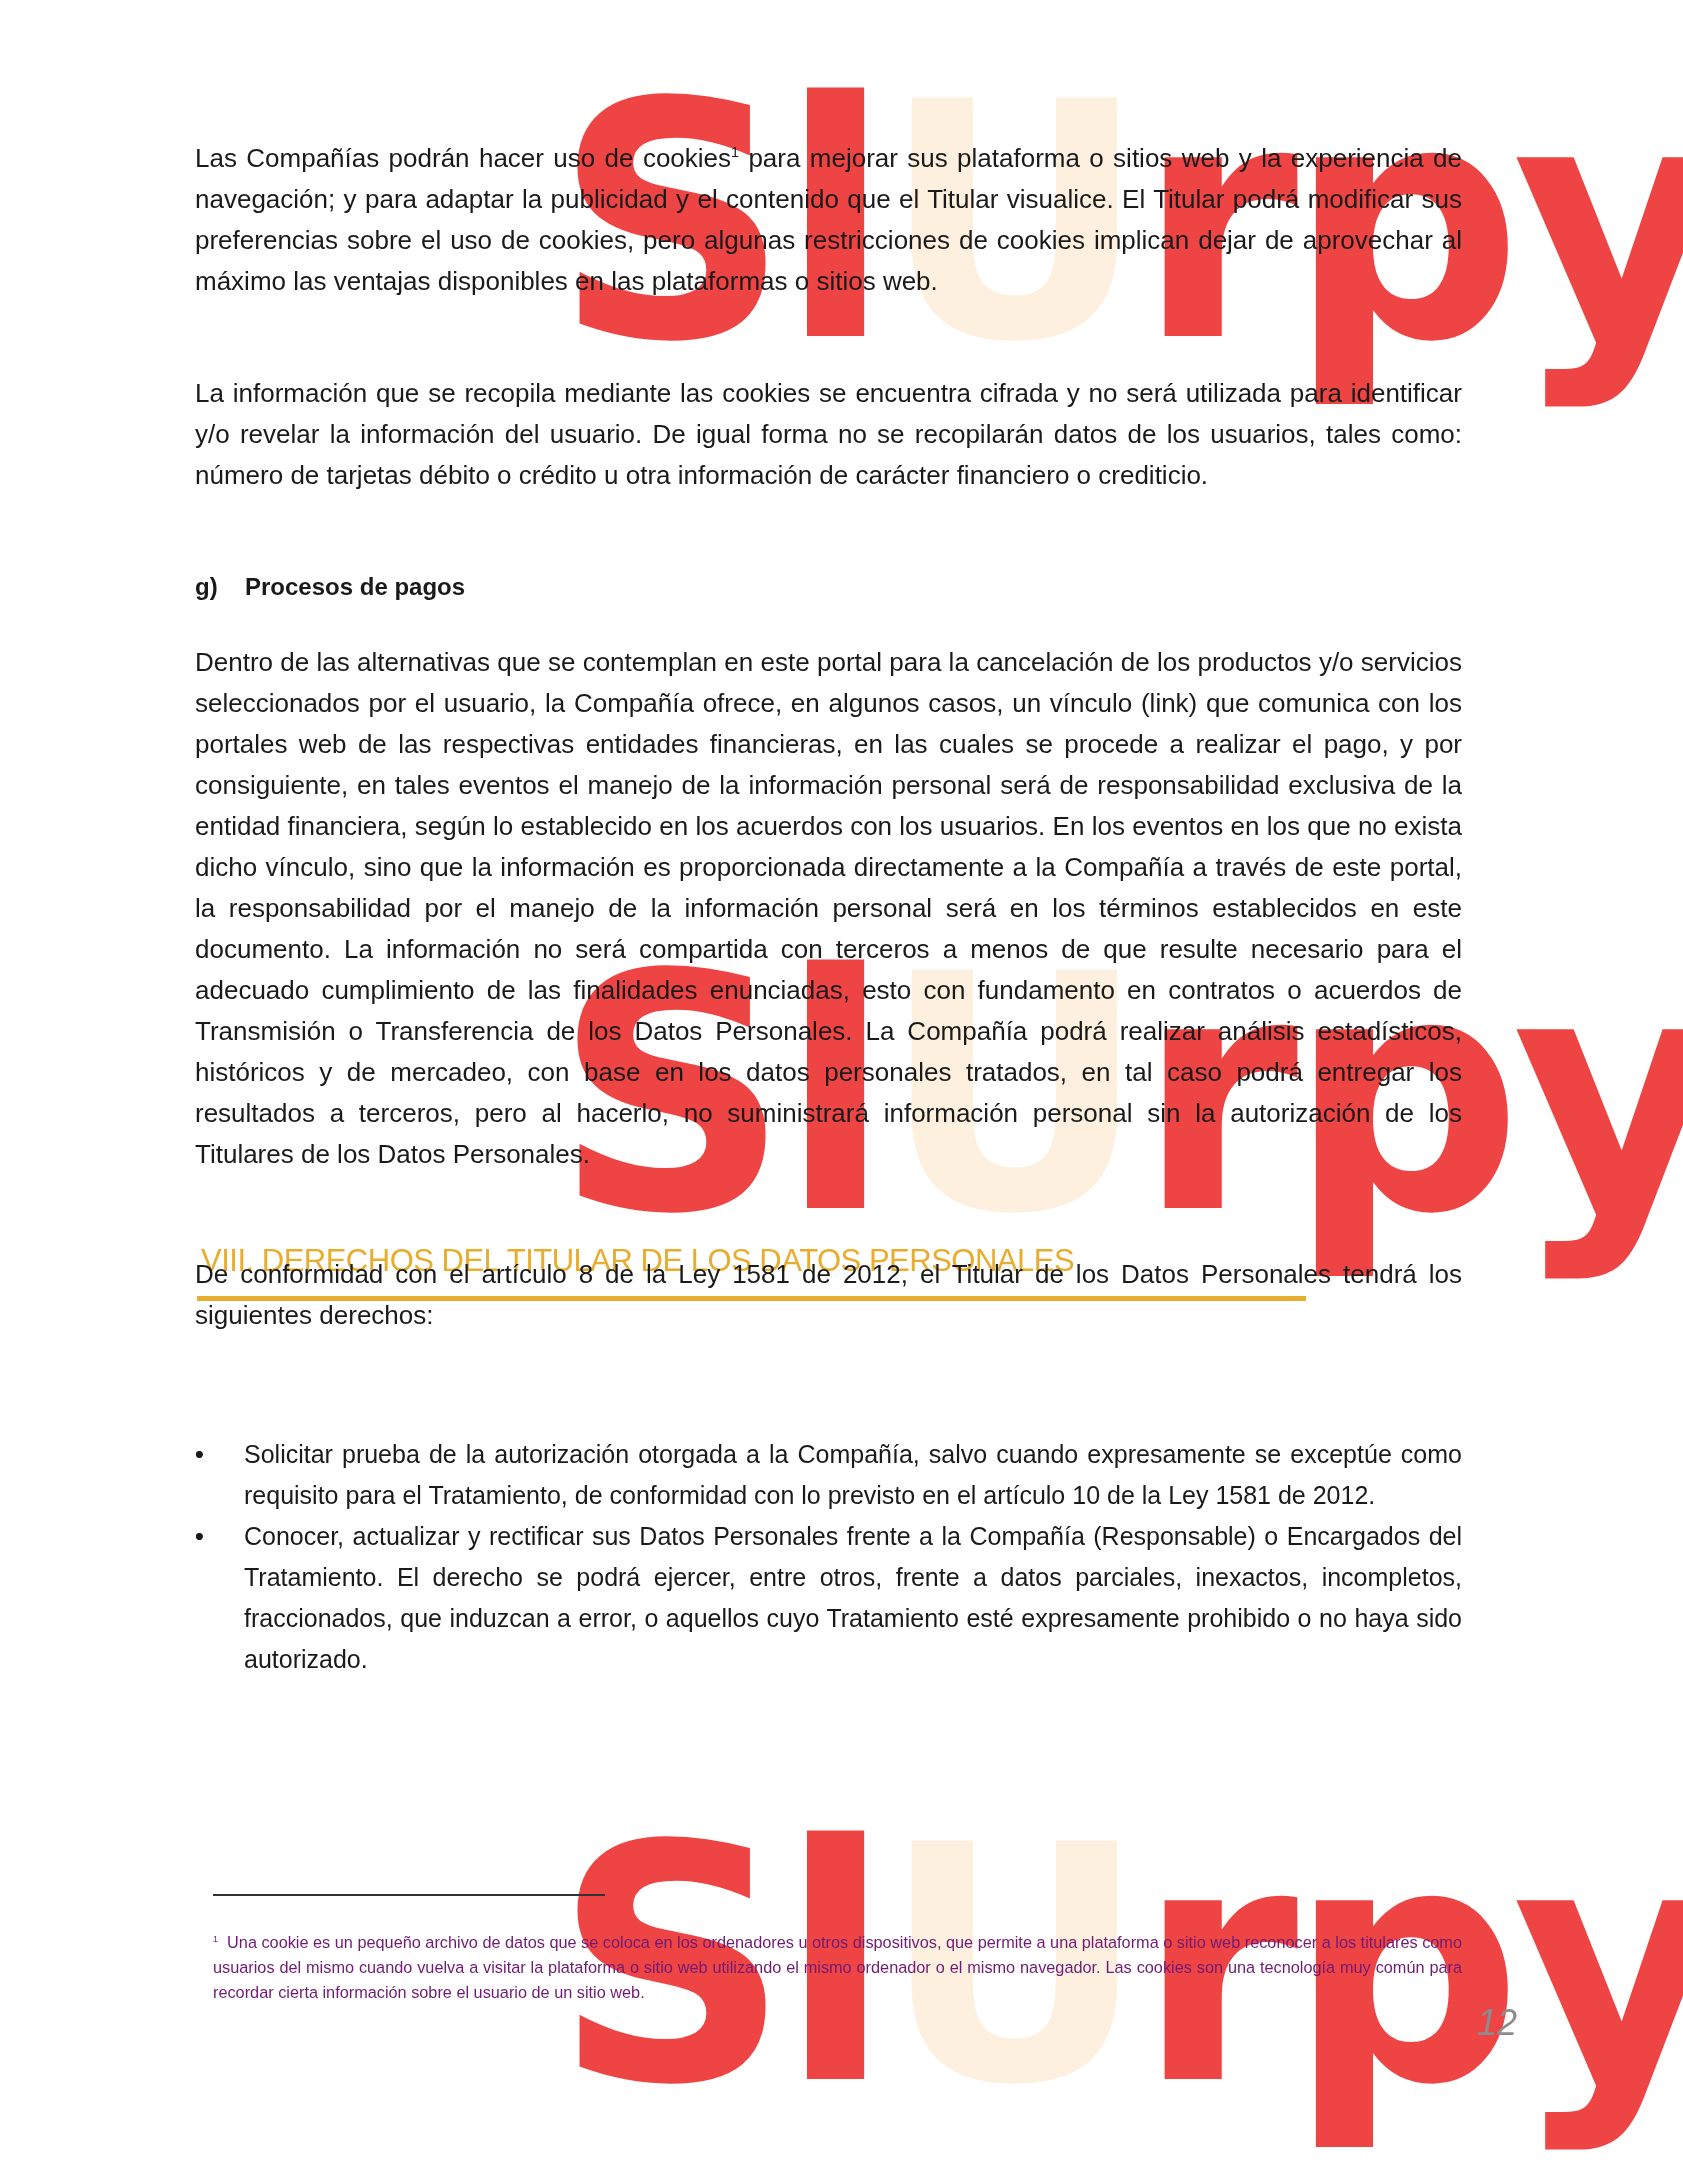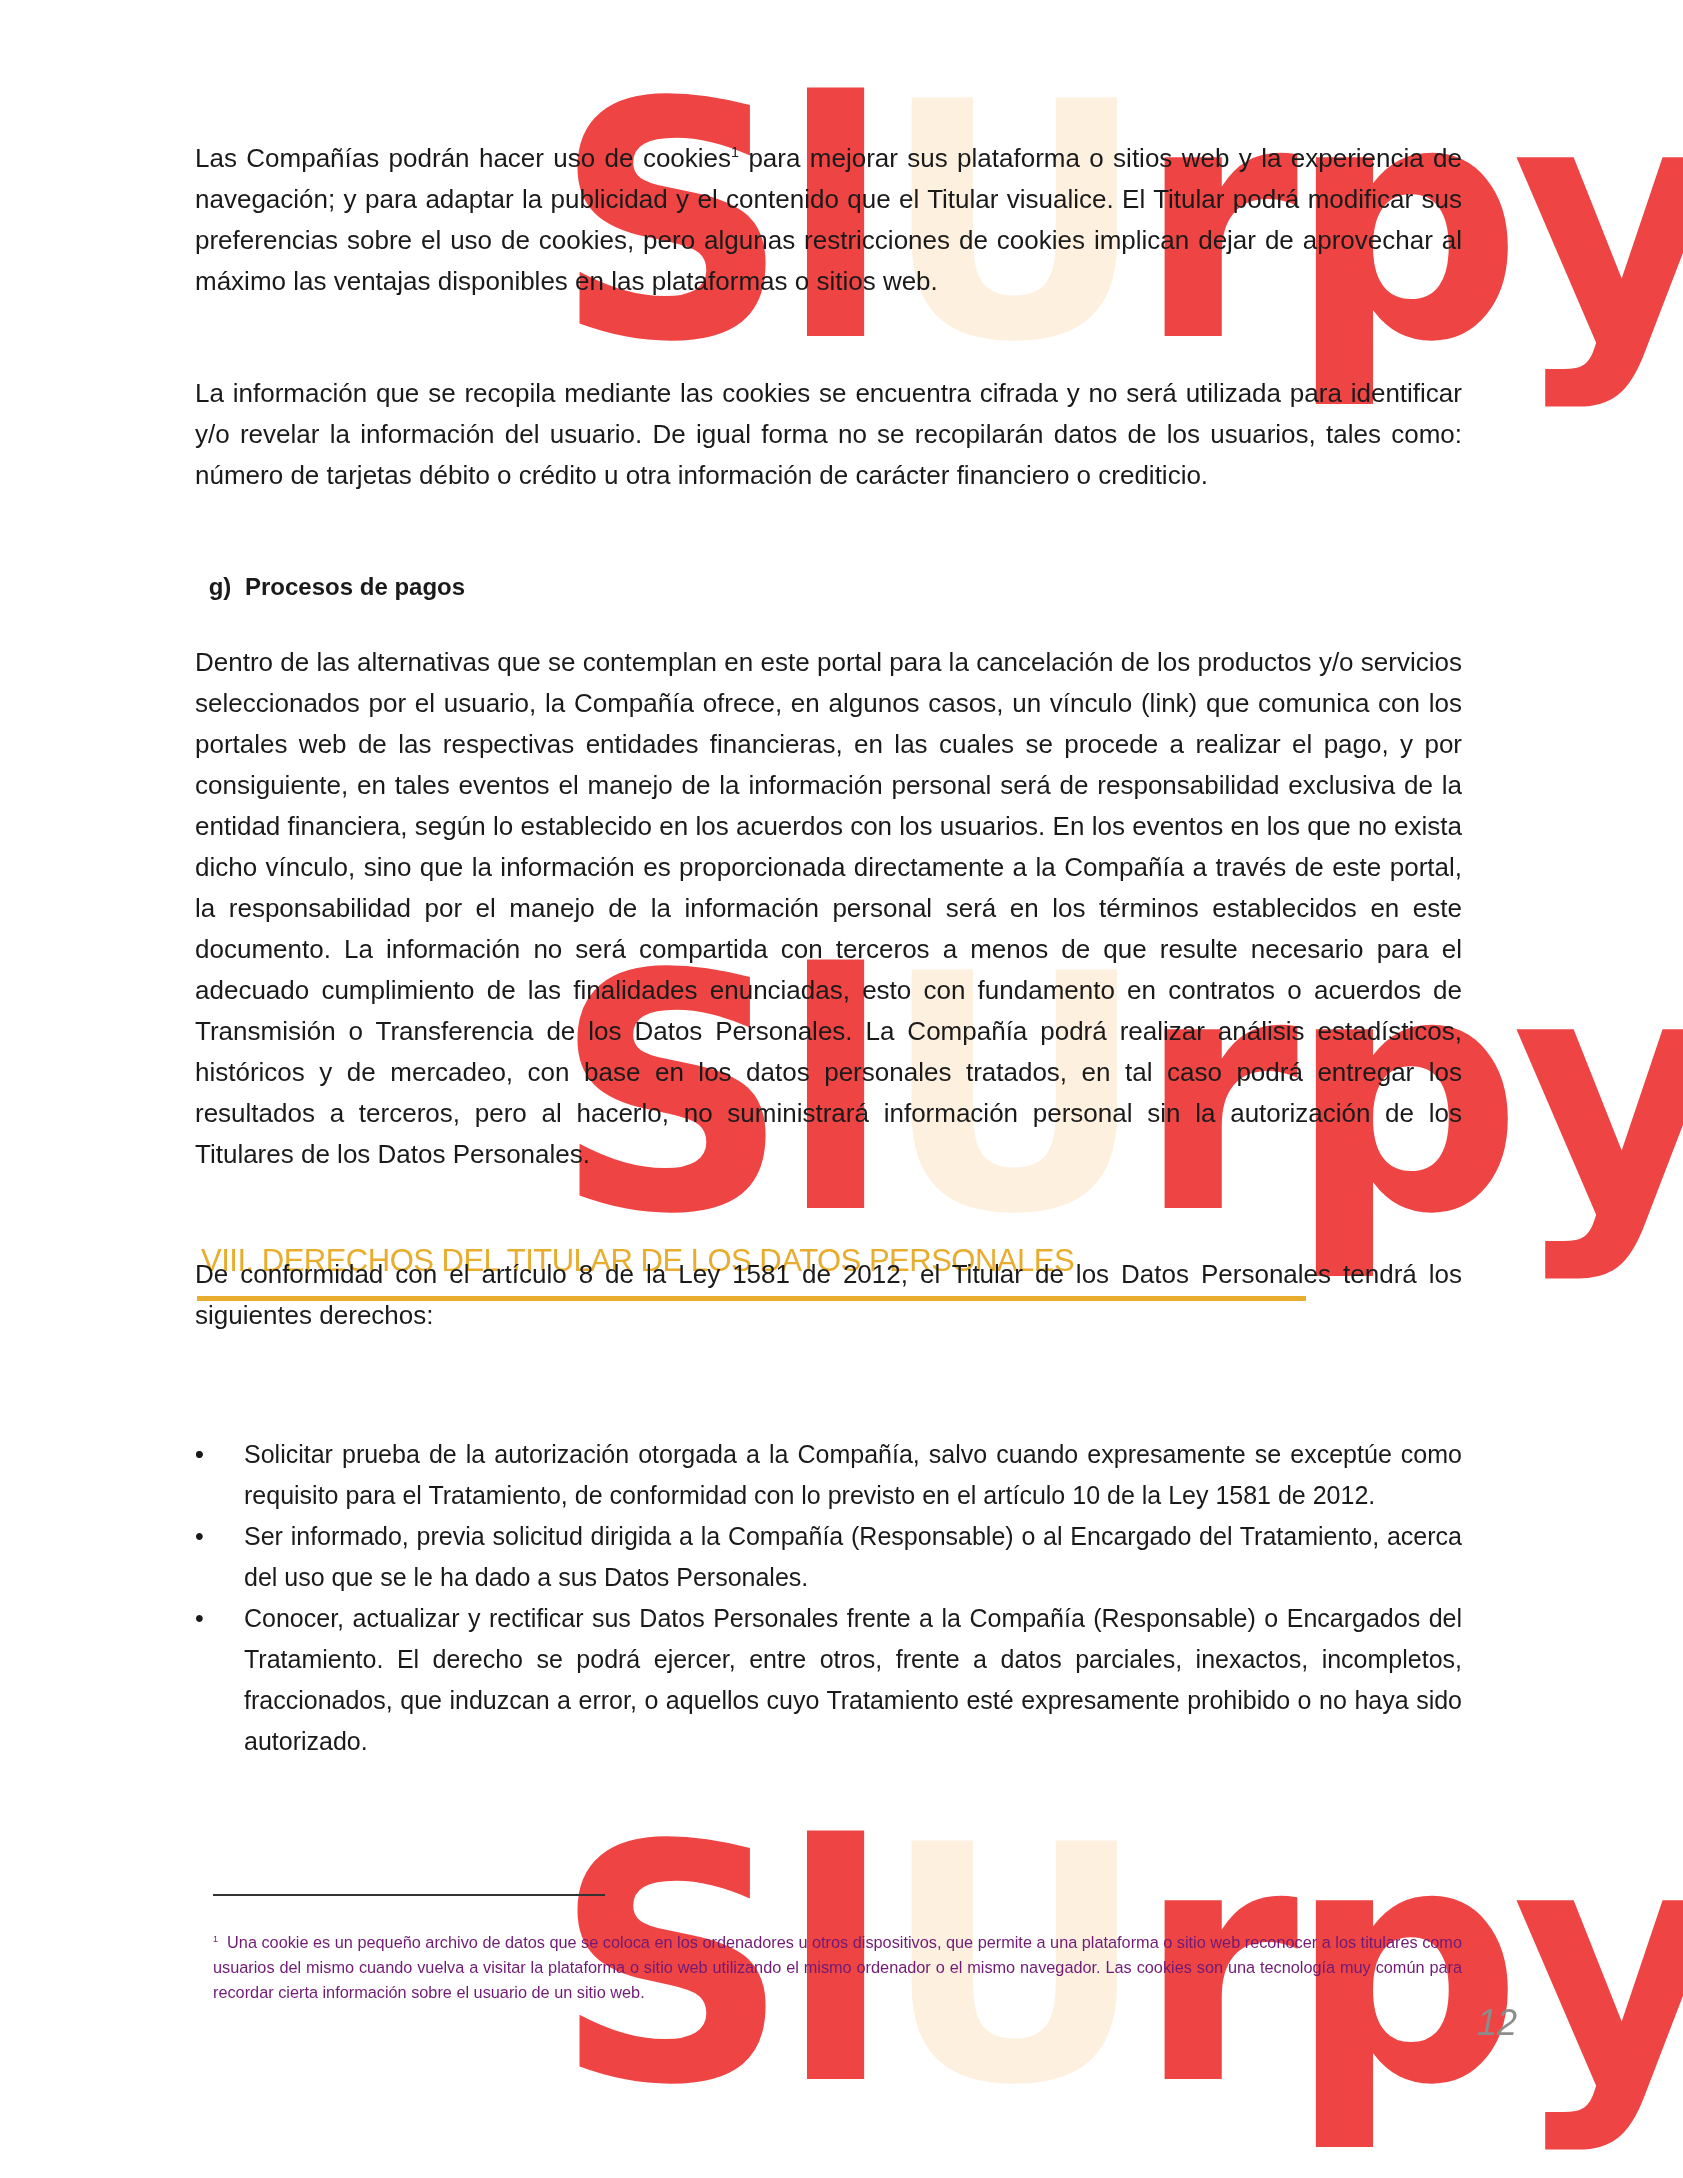--- a/index.html
+++ b/index.html
@@ -4,21 +4,21 @@
 <style>
   html, body { margin:0; padding:0; background:#ffffff; }
   body { width:1683px; height:2178px; position:relative; overflow:hidden;
          font-family:"Liberation Sans", sans-serif; color:#1a1a1a; }
   .wm { position:absolute; font-family:"DejaVu Sans", sans-serif; font-weight:bold;
         font-size:327px; letter-spacing:-10px; line-height:1; pointer-events:none; }
   .wm .g { color:#ef4444; }
   .wm .o { color:#fdf0df; }
   .block { position:absolute; left:195px; width:1267px; }
   .p { font-size:26px; line-height:41px; text-align:justify; margin:0; }
-  .sub { font-size:24px; font-weight:bold; position:absolute; left:195px;text-align:center; }
+  .sub { font-size:24px; font-weight:bold; position:absolute; left:195px; }
   .sub .lbl { display:inline-block; width:50px; }
   .h { position:absolute; left:201px; top:1243px; font-size:31px; font-weight:normal;
        color:#e8ad2e; letter-spacing:-0.5px; }
   .rule { position:absolute; left:197px; top:1296px; width:1109px; height:5px; background:#e8ad2e; }
   ul.b { list-style:none; margin:0; padding:0; }
   ul.b li { position:relative; padding-left:49px; font-size:25px; line-height:41px; text-align:justify; }
   ul.b li .dot { position:absolute; left:0; top:0; }
   .fnrule { position:absolute; left:213px; top:1894px; width:392px; height:1.5px; background:#333; }
   .fn { position:absolute; left:213px; top:1930px; width:1249px; font-size:16.3px; line-height:25px; text-align:justify; color:#701a75; }
   .fn sup, .p sup { font-size:0.55em; vertical-align:super; line-height:0; }
@@ -57,21 +57,21 @@
 <div class="rule"></div>
 
 <div class="block" style="top:1254px;">
   <p class="p">De conformidad con el artículo 8 de la Ley 1581 de 2012, el Titular de los Datos Personales tendrá los siguientes derechos:</p>
 </div>
 
 <div class="block" style="top:1434px;">
   <ul class="b">
     <li><span class="dot">•</span></li>
     <li><span class="dot">•</span><span>Solicitar prueba de la autorización otorgada a la Compañía, salvo cuando expresamente se exceptúe como requisito para el Tratamiento, de conformidad con lo previsto en el artículo 10 de la Ley 1581 de 2012.</span></li>
-    <li><span class="dot">•</span><span>Ser informado, previa solicitud dirigida a la Compañía (Responsable) o al Encargado del Tratamiento, acerca del uso que se le ha dado a sus Datos Personales.</span></li>
+    <li><span class="dot">•</span></li>
     <li><span class="dot">•</span><span>Conocer, actualizar y rectificar sus Datos Personales frente a la Compañía (Responsable) o Encargados del Tratamiento. El derecho se podrá ejercer, entre otros, frente a datos parciales, inexactos, incompletos, fraccionados, que induzcan a error, o aquellos cuyo Tratamiento esté expresamente prohibido o no haya sido autorizado.</span></li>
   </ul>
 </div>
 
 <div class="fnrule"></div>
 <div class="fn"><sup>1</sup>&nbsp; <span>Una cookie es un pequeño archivo de datos que se coloca en los ordenadores u otros dispositivos, que permite a una plataforma o sitio web reconocer a los titulares como usuarios del mismo cuando vuelva a visitar la plataforma o sitio web utilizando el mismo ordenador o el mismo navegador. Las cookies son una tecnología muy común para recordar cierta información sobre el usuario de un sitio web.</span></div>
 
 <div class="pg">12</div>
 
 

